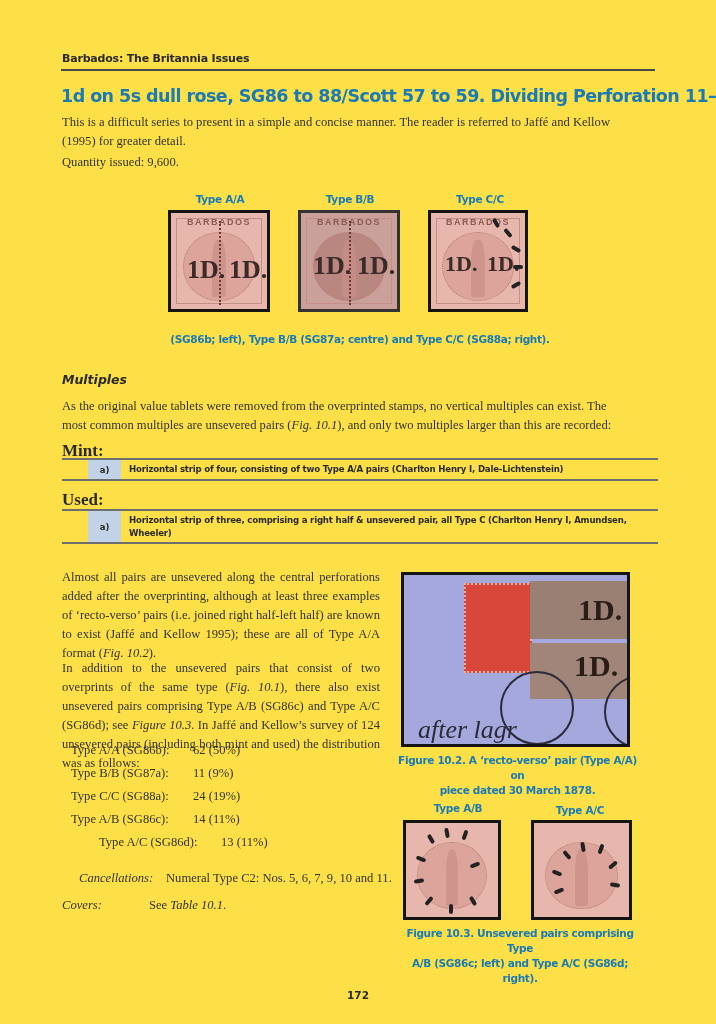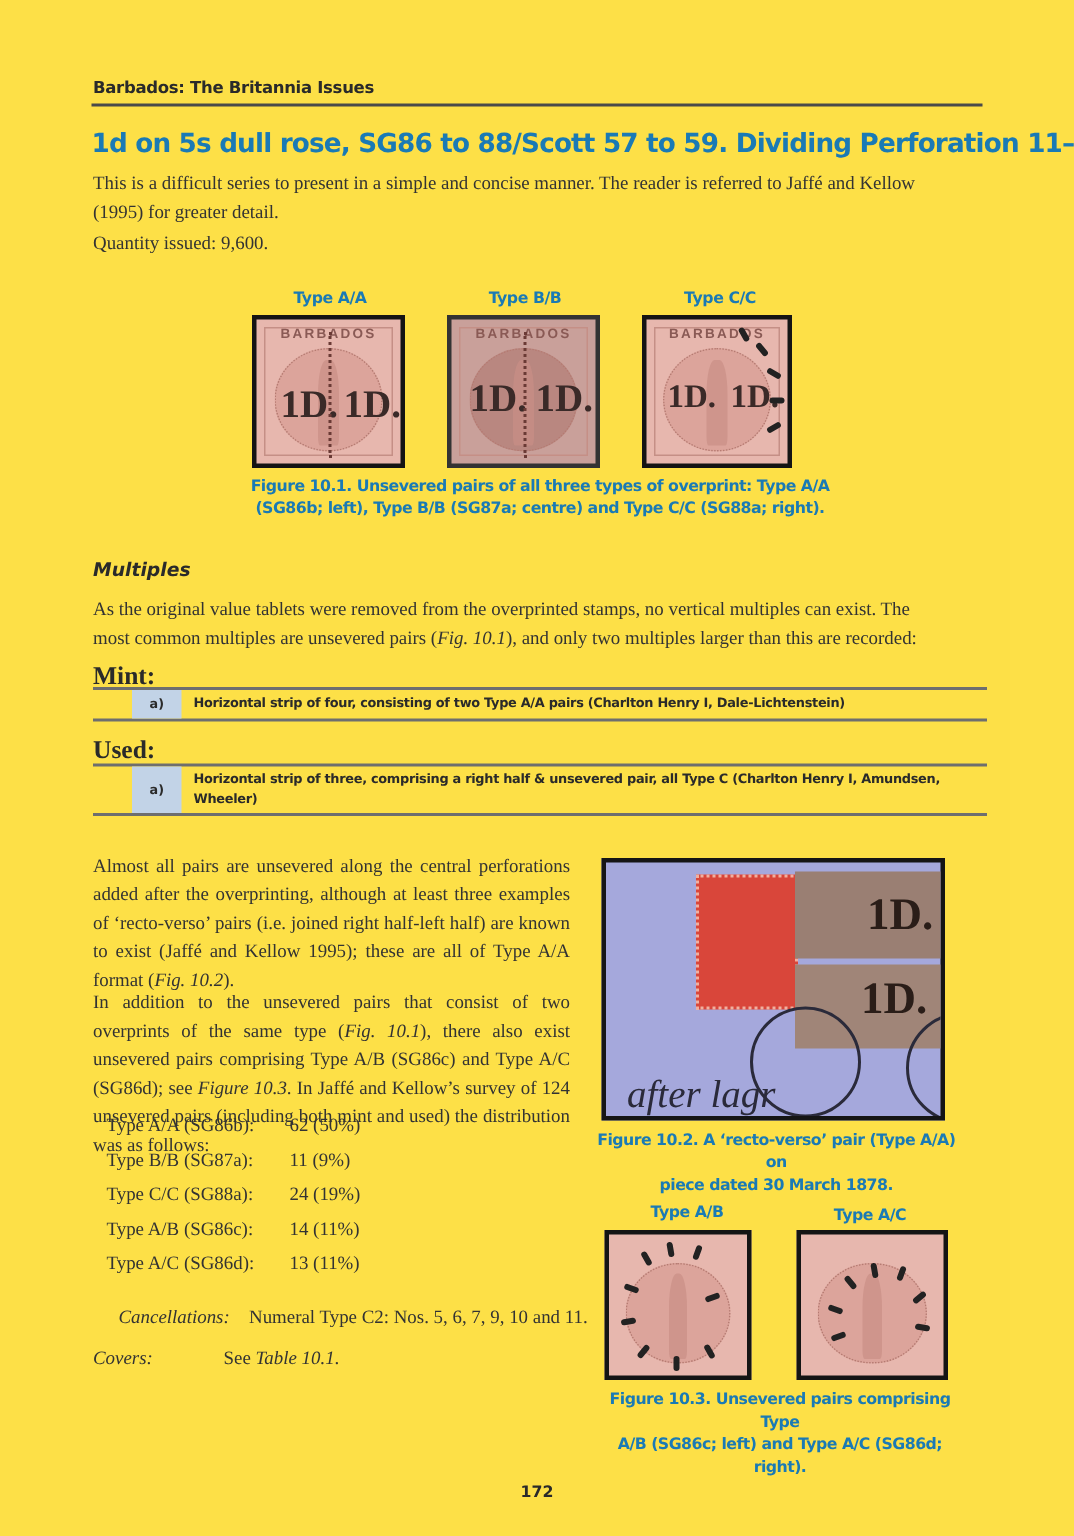--- a/index.html
+++ b/index.html
@@ -109,21 +109,21 @@
     <div class="ovp" style="left:14px; top:40px; font-size:22px;">1D.</div>
     <div class="ovp" style="left:56px; top:40px; font-size:22px;">1D.</div>
     <div class="cancel-bar" style="left:60px; top:8px; transform:rotate(60deg);"></div>
     <div class="cancel-bar" style="left:72px; top:18px; transform:rotate(50deg);"></div>
     <div class="cancel-bar" style="left:80px; top:34px; transform:rotate(30deg);"></div>
     <div class="cancel-bar" style="left:82px; top:52px; transform:rotate(0deg);"></div>
     <div class="cancel-bar" style="left:80px; top:70px; transform:rotate(-30deg);"></div>
   </div>
 
   <div class="caption sans" style="left:160px; top:317px; width:400px;">
-    <span>Figure 10.1. Unsevered pairs of all three types of overprint: Type A/A</span><br>
+    <br>
     <span>(SG86b; left), Type B/B (SG87a; centre) and Type C/C (SG88a; right).</span>
   </div>
 
   <div class="multiples-head">Multiples</div>
   <div class="para mult-para">
     <span>As the original value tablets were removed from the overprinted stamps, no vertical multiples can exist. The</span><br>
     <span>most common multiples are unsevered pairs (</span><i>Fig. 10.1</i><span>), and only two multiples larger than this are recorded:</span>
   </div>
 
   <div class="group-head" style="top:441px;">Mint:</div>
@@ -152,21 +152,21 @@
   </div>
   <div class="dist" style="top:766px;">
     <span>Type B/B (SG87a):</span><span class="val">11 (9%)</span>
   </div>
   <div class="dist" style="top:789px;">
     <span>Type C/C (SG88a):</span><span class="val">24 (19%)</span>
   </div>
   <div class="dist" style="top:812px;">
     <span>Type A/B (SG86c):</span><span class="val">14 (11%)</span>
   </div>
-  <div class="dist" style="top:835px;">
+  <div class="dist" style="top:835px;margin-left:28px;">
     <span>Type A/C (SG86d):</span><span class="val">13 (11%)</span>
   </div>
 
   <div class="meta" style="top:871px;margin-left:17px;">
     <span class="k">Cancellations:</span><span class="v">Numeral Type C2: Nos. 5, 6, 7, 9, 10 and 11.</span>
   </div>
   <div class="meta" style="top:898px;">
     <span class="k">Covers:</span><span class="v"><span>See </span><i>Table 10.1</i><span>.</span></span>
   </div>
 

